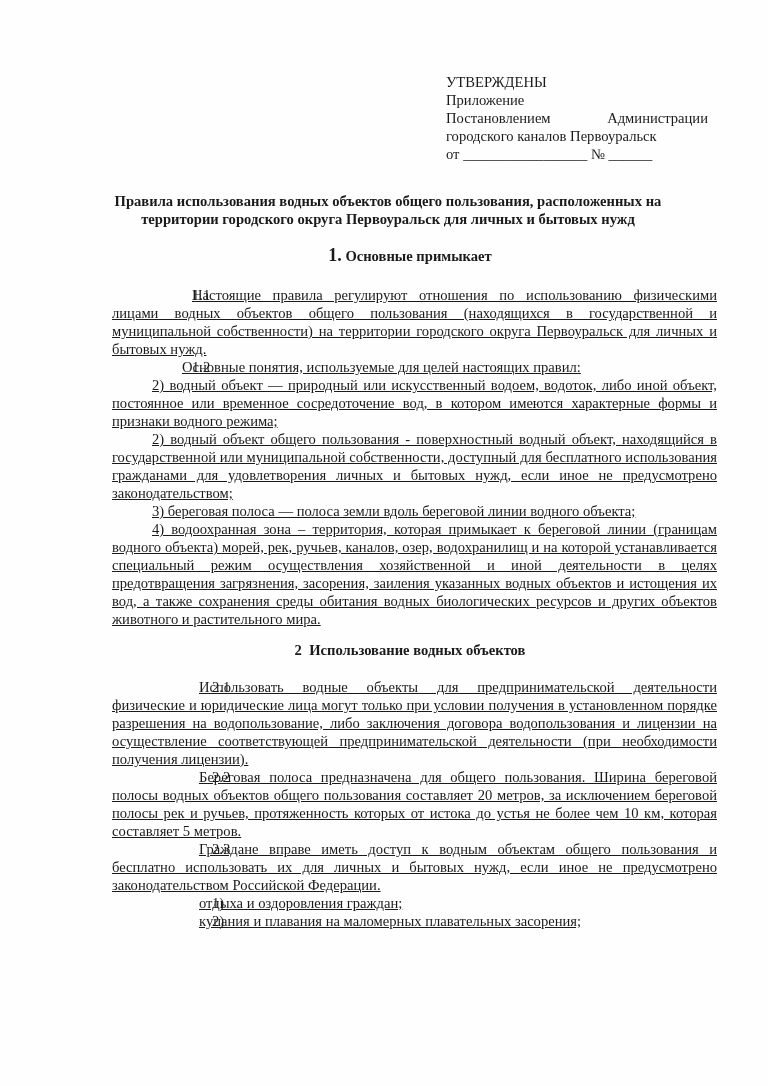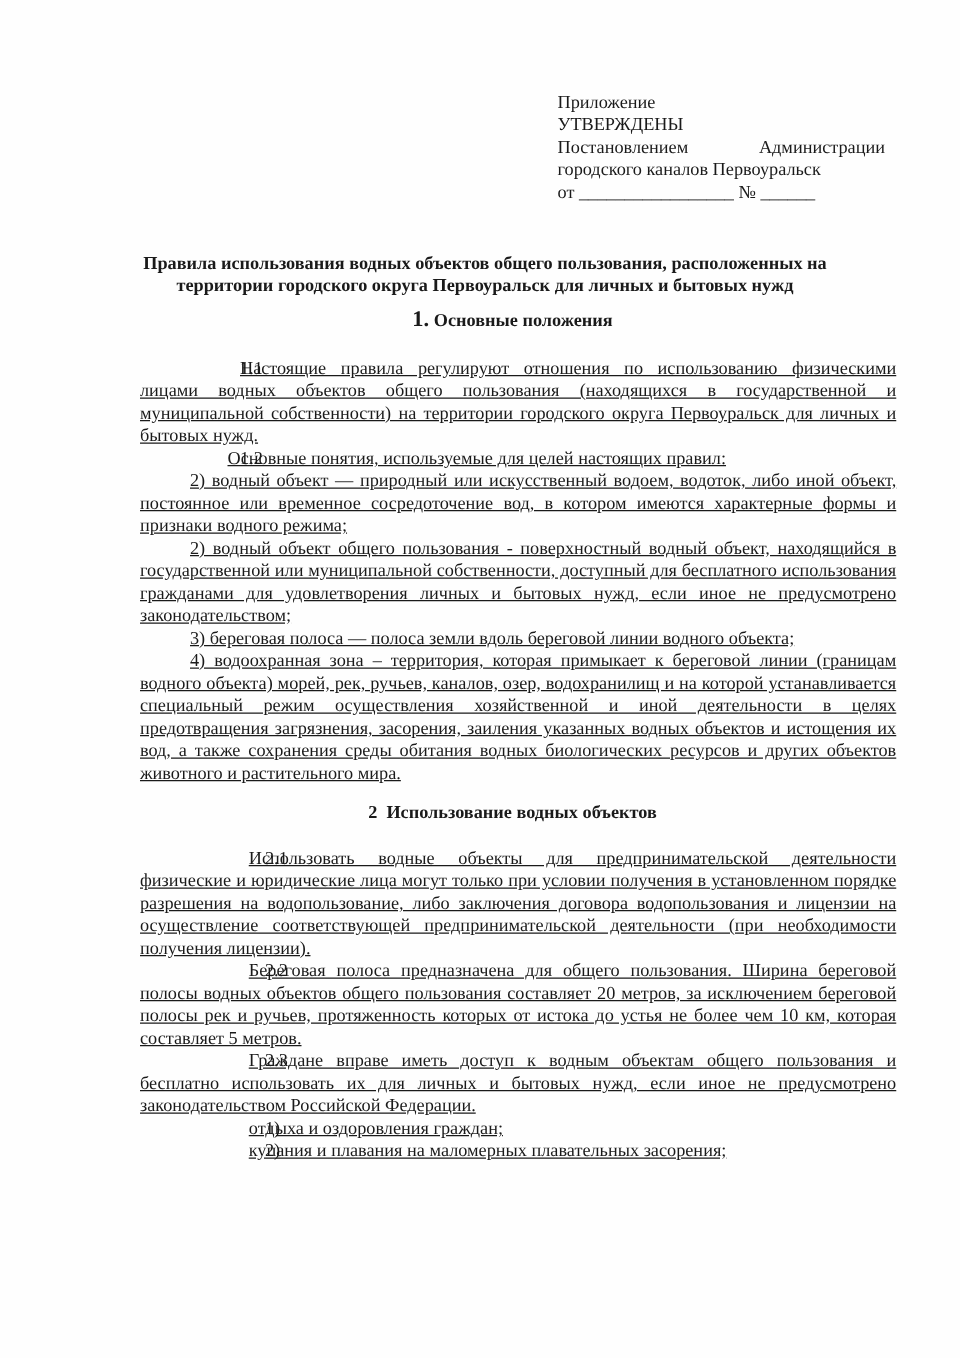--- a/index.html
+++ b/index.html
@@ -11,21 +11,21 @@
     .page { position: absolute; left: 0; top: 0; width: 768px; height: 1086px; background: #fefefe; }
 
     .approval {
       position: absolute; left: 446px; top: 73px; width: 262px;
       font-size: 14.6px; line-height: 18px;
     }
     .approval div { white-space: nowrap; }
     .approval .justify-line { display: flex; justify-content: space-between; }
 
     .doc-title {
-      position: absolute; left: 100px; top: 202px; width: 576px;
+      position: absolute; left: 100px; top: 192px; width: 576px;
       text-align: center; font-weight: bold; font-size: 14.6px; line-height: 18px;
     }
     .sec-title {
       position: absolute; left: 108px; width: 604px; text-align: center;
       font-weight: bold; font-size: 14.6px; line-height: 18px;
     }
     .sec-title .big { font-size: 18px; }
 
     .body {
       position: absolute; left: 112px; width: 605px;
@@ -42,35 +42,35 @@
     .w-2x { width: 37px; }
     .w-24 { width: 47px; }
     .w-li { width: 37px; }
   </style>
 </head>
 <body>
 
 <div class="page">
 
   <div class="approval">
+    <div>УТВЕРЖДЕНЫ</div>
     <div>Приложение</div>
-    <div>УТВЕРЖДЕНЫ</div>
     <div class="justify-line">
       <span>Постановлением</span>
       <span>Администрации</span>
     </div>
     <div>городского каналов Первоуральск</div>
     <div>от _________________ № ______</div>
   </div>
 
   <div class="doc-title">Правила использования водных объектов общего пользования, расположенных на территории городского округа Первоуральск для личных и бытовых нужд</div>
 
   <div class="sec-title" style="top:246px;">
     <span class="big">1.</span>
-    <span>Основные положения</span>
+    <span>Основные примыкает</span>
   </div>
 
   <div class="body" style="top:286px;">
     <p class="ind1"><span class="num w-11">1.1</span><span>Настоящие правила регулируют отношения по использованию физическими лицами водных объектов общего пользования (находящихся в государственной и муниципальной собственности) на территории городского округа Первоуральск для личных и бытовых нужд.</span></p>
     <p class="ind1"><span class="num w-12">1.2</span><span>Основные понятия, используемые для целей настоящих правил:</span></p>
     <p class="ind1">2) водный объект — природный или искусственный водоем, водоток, либо иной объект, постоянное или временное сосредоточение вод, в котором имеются характерные формы и признаки водного режима;</p>
     <p class="ind1">2) водный объект общего пользования - поверхностный водный объект, находящийся в государственной или муниципальной собственности, доступный для бесплатного использования гражданами для удовлетворения личных и бытовых нужд, если иное не предусмотрено законодательством;</p>
     <p class="ind1">3) береговая полоса — полоса земли вдоль береговой линии водного объекта;</p>
     <p class="ind1">4) водоохранная зона – территория, которая примыкает к береговой линии (границам водного объекта) морей, рек, ручьев, каналов, озер, водохранилищ и на которой устанавливается специальный режим осуществления хозяйственной и иной деятельности в целях предотвращения загрязнения, засорения, заиления указанных водных объектов и истощения их вод, а также сохранения среды обитания водных биологических ресурсов и других объектов животного и растительного мира.</p>
   </div>

